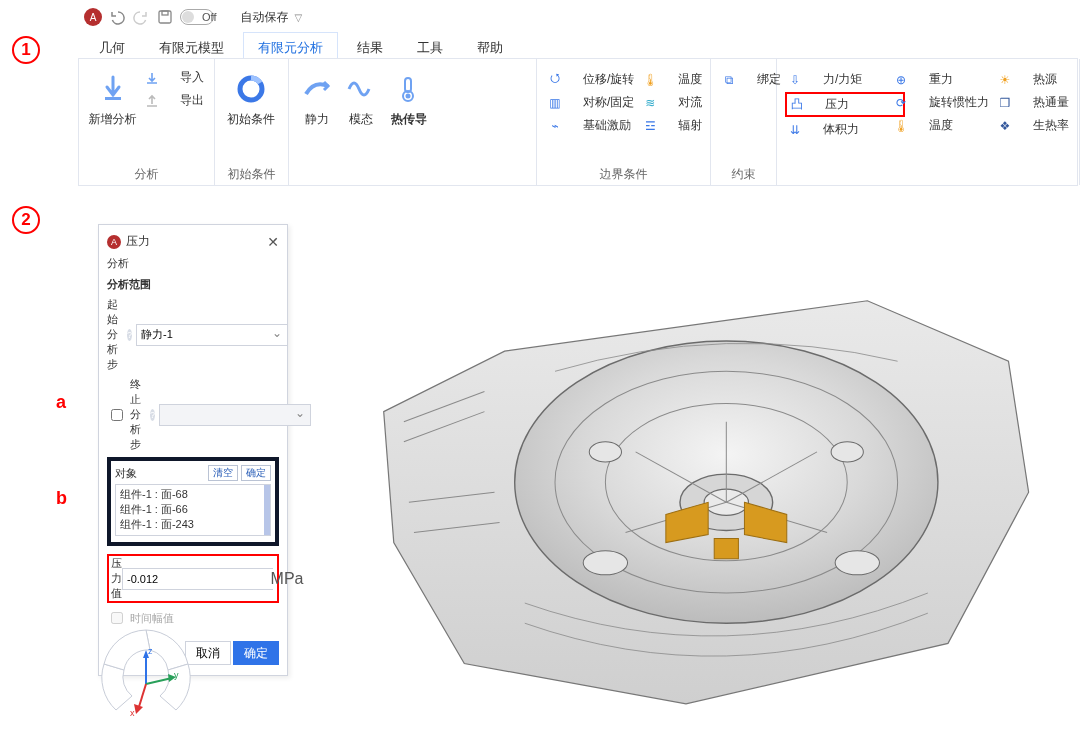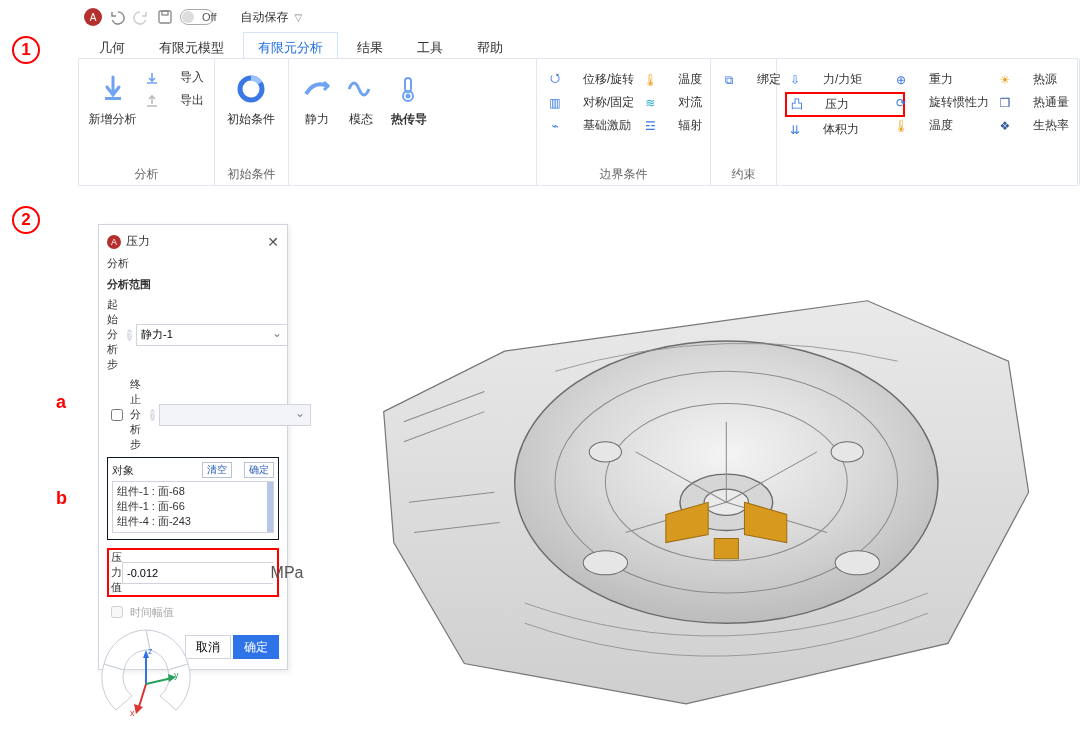--- a/index.html
+++ b/index.html
@@ -53,23 +53,23 @@
   .frow { display:flex; align-items:center; gap:4px; margin:5px 0; }
   .frow .flab { width:30px; font-size:11px; color:#333; }
   .frow .flab-lg { width:56px; font-size:11px; color:#333; display:flex; align-items:center; gap:2px;}
   .qmark { width:12px; height:12px; border-radius:50%; background:#d8dde6; color:#fff; font-size:9px; display:flex; align-items:center; justify-content:center; }
   .sel, .inp { flex:1; height:22px; border:1px solid #cfd3dd; padding:0 4px; font-size:11px; background:#fff; }
   .sel { appearance:none; background:linear-gradient(#fff,#fff); position:relative; }
   .sel-wrap { position:relative; flex:1; }
   .sel-wrap::after { content:"⌄"; position:absolute; right:6px; top:2px; color:#888; font-size:12px; pointer-events:none; }
   .section-lab { font-size:11px; font-weight:600; margin:6px 0 2px; }
   .chk { width:12px; height:12px; }
-  .objbox { border:1px solid #0f172a; padding:4px 4px 6px 4px; margin-top:4px; }
+  .objbox { border:4px solid #0f172a; padding:4px 4px 6px 4px; margin-top:4px; }
   .objhd { display:flex; align-items:center; justify-content:space-between; font-size:11px; margin-bottom:3px;}
-  .objhd .btns { display:flex; gap:12px; }
+  .objhd .btns { display:flex; gap:3px; }
   .mini-btn { border:1px solid #bac3d4; font-size:10px; padding:0 4px; height:16px; line-height:14px; color:#2b5fb8; background:#fff; }
   .objlist { border:1px solid #cfd3dd; height:52px; overflow:auto; font-size:11px; padding:2px 4px; position:relative;}
   .objlist::after{ content:""; position:absolute; right:0; top:0; bottom:0; width:6px; background:linear-gradient(#b7c5e8,#b7c5e8);} 
   .valbox { border:2px solid #f00; margin-top:8px; display:flex; align-items:center; }
   .valbox .vlab { width:36px; font-size:11px; padding-left:2px;}
   .valbox .vinp { flex:1; height:22px; border:1px solid #cfd3dd; border-right:none; padding:0 4px; font-size:11px;}
   .valbox .vunit { width:28px; height:22px; font-size:16px; color:#555; display:flex; align-items:center; justify-content:center;}
   .footer-btns { display:flex; justify-content:flex-end; gap:2px; margin-top:14px;}
   .btn { height:24px; padding:0 10px; font-size:12px; border:1px solid #cfd3dd; background:#fff; }
   .btn.primary { background:#2f73e8; color:#fff; border-color:#2f73e8; }
@@ -339,21 +339,21 @@
     <div class="objhd">
       <span>对象</span>
       <div class="btns">
         <button class="mini-btn">清空</button>
         <button class="mini-btn">确定</button>
       </div>
     </div>
     <div class="objlist">
       <div>组件-1 : 面-68</div>
       <div>组件-1 : 面-66</div>
-      <div>组件-4 : 面-243</div>
+      <div>组件-1 : 面-243</div>
     </div>
   </div>
 
   <div class="valbox">
     <div class="vlab">压力值</div>
     <input class="vinp" value="-0.012" style="">
     <div class="vunit">MPa</div>
   </div>
 
   <div class="ghost-frow">

